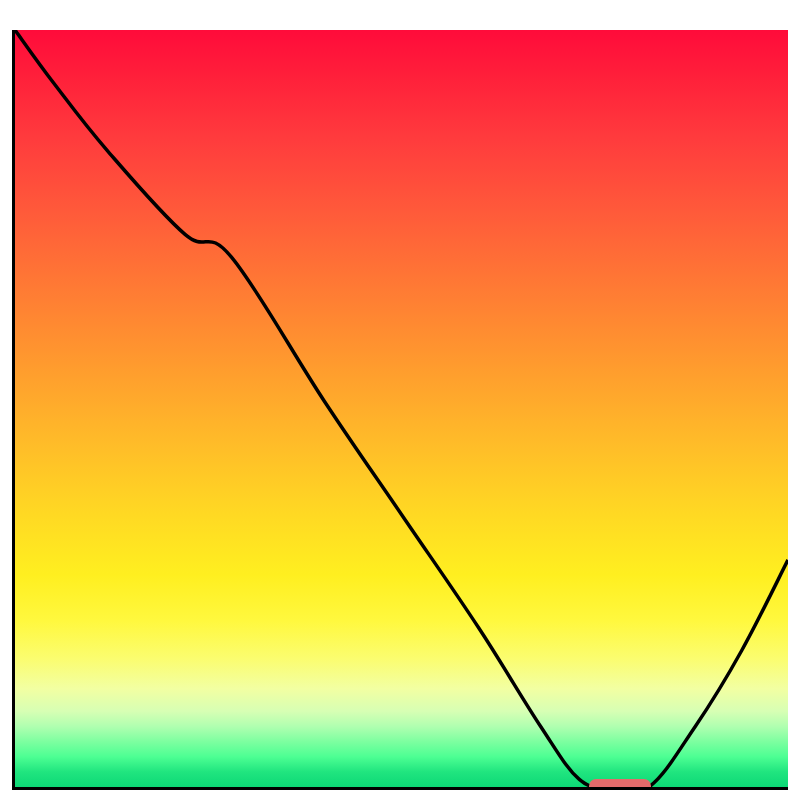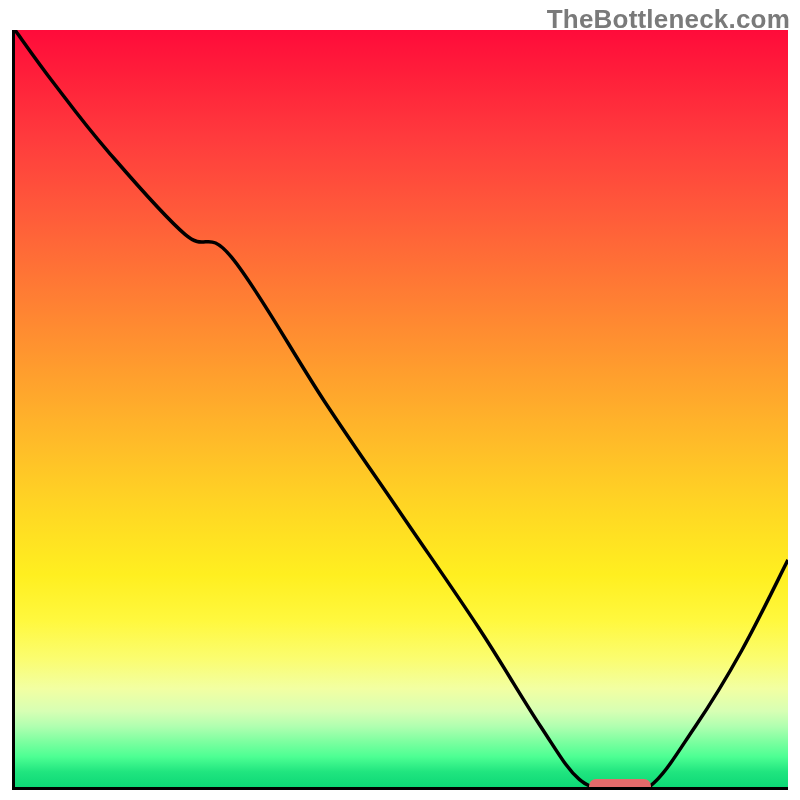--- a/index.html
+++ b/index.html
@@ -72,21 +72,20 @@
     position: absolute;
     height: 14px;
     border-radius: 7px;
     background: #e46b6b;
   }
 </style>
 </head>
 <body>
 
 <div class="chart-wrap">
-  <div class="watermark">TheBottleneck.com</div>
 
   <div class="plot-area">
     <div class="gradient-bg"></div>
 
     <svg class="curve" viewBox="0 0 776 760" preserveAspectRatio="none">
       <path fill="none" stroke="#000" stroke-width="3.5" stroke-linejoin="round" d="M 0.0 0.0 C 7.0 9.6, 22.0 31.3, 38.8 53.2 C 55.6 75.1, 69.4 94.2, 93.1 121.6 C 116.9 149.0, 148.4 186.0, 170.7 205.2 C 193.1 224.4, 192.1 197.9, 217.3 228.0 C 242.4 258.1, 279.7 325.9, 310.4 372.4 C 341.1 418.9, 360.1 445.4, 388.0 486.4 C 415.9 527.4, 440.5 562.1, 465.6 600.4 C 490.7 638.7, 509.5 671.8, 527.7 699.2 C 545.8 726.6, 553.9 741.5, 566.5 752.4 C 579.1 763.3, 584.9 758.6, 597.5 760.0 C 610.1 761.4, 621.0 770.9, 636.3 760.0 C 651.7 749.1, 666.1 723.8, 682.9 699.2 C 699.6 674.6, 712.7 653.3, 729.4 623.2 C 746.2 593.1, 767.6 548.4, 776.0 532.0" id="curvePath"></path>
     </svg>
 
     <div class="marker" id="marker" style="left: 574.24px; width: 62.08px; top: 749px;"></div>
   </div>

